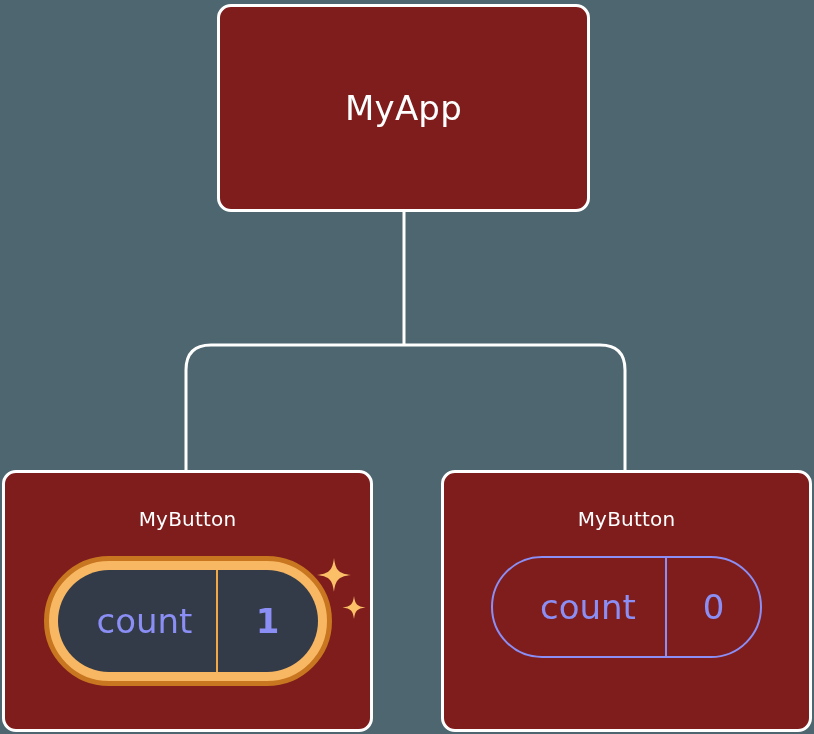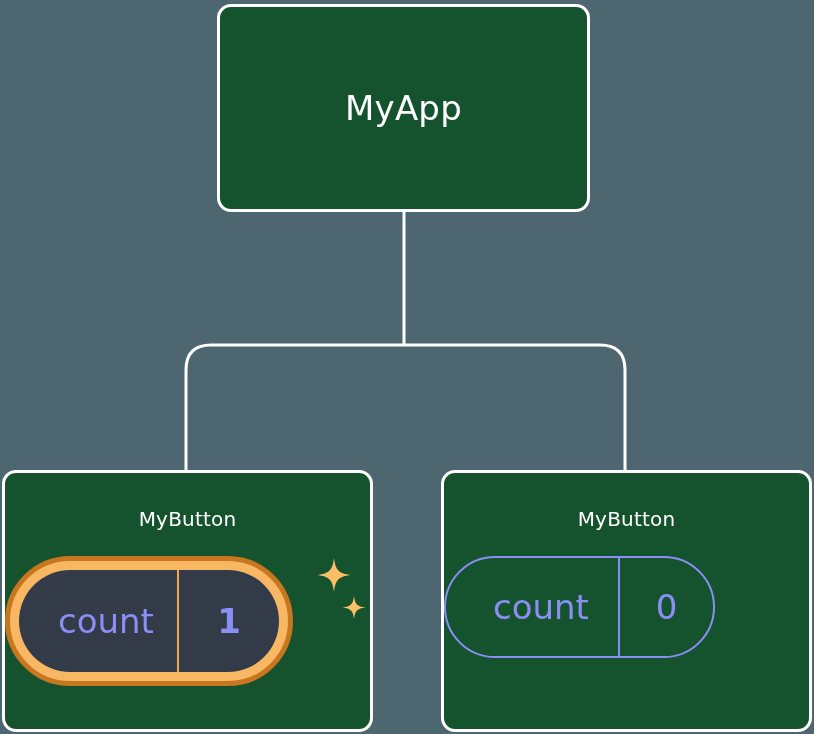--- a/index.html
+++ b/index.html
@@ -23,21 +23,21 @@
     inset: 0;
     width: 814px;
     height: 734px;
     pointer-events: none;
   }
 
   
   .node {
     position: absolute;
     box-sizing: border-box;
-    background: #14532d;
+    background: #7f1d1d;
     border: 3px solid #ffffff;
     border-radius: 14px;
     display: flex;
     flex-direction: column;
     align-items: center;
   }
   .node-root {
     left: 217px;
     top: 4px;
     width: 373px;
@@ -69,21 +69,21 @@
   .node-child-left .node-title,
   .node-child-right .node-title {
     font-size: 20px;
   }
 
   
   .pill-wrap {
     position: relative;
     margin-top: 27px;
     display: flex;
-    justify-content: flex-start;
+    justify-content: center;
     width: 100%;
   }
 
   
   .pill {
     box-sizing: border-box;
     display: flex;
     align-items: stretch;
     height: 102px;
     border: 2px solid #8b8ff5;

